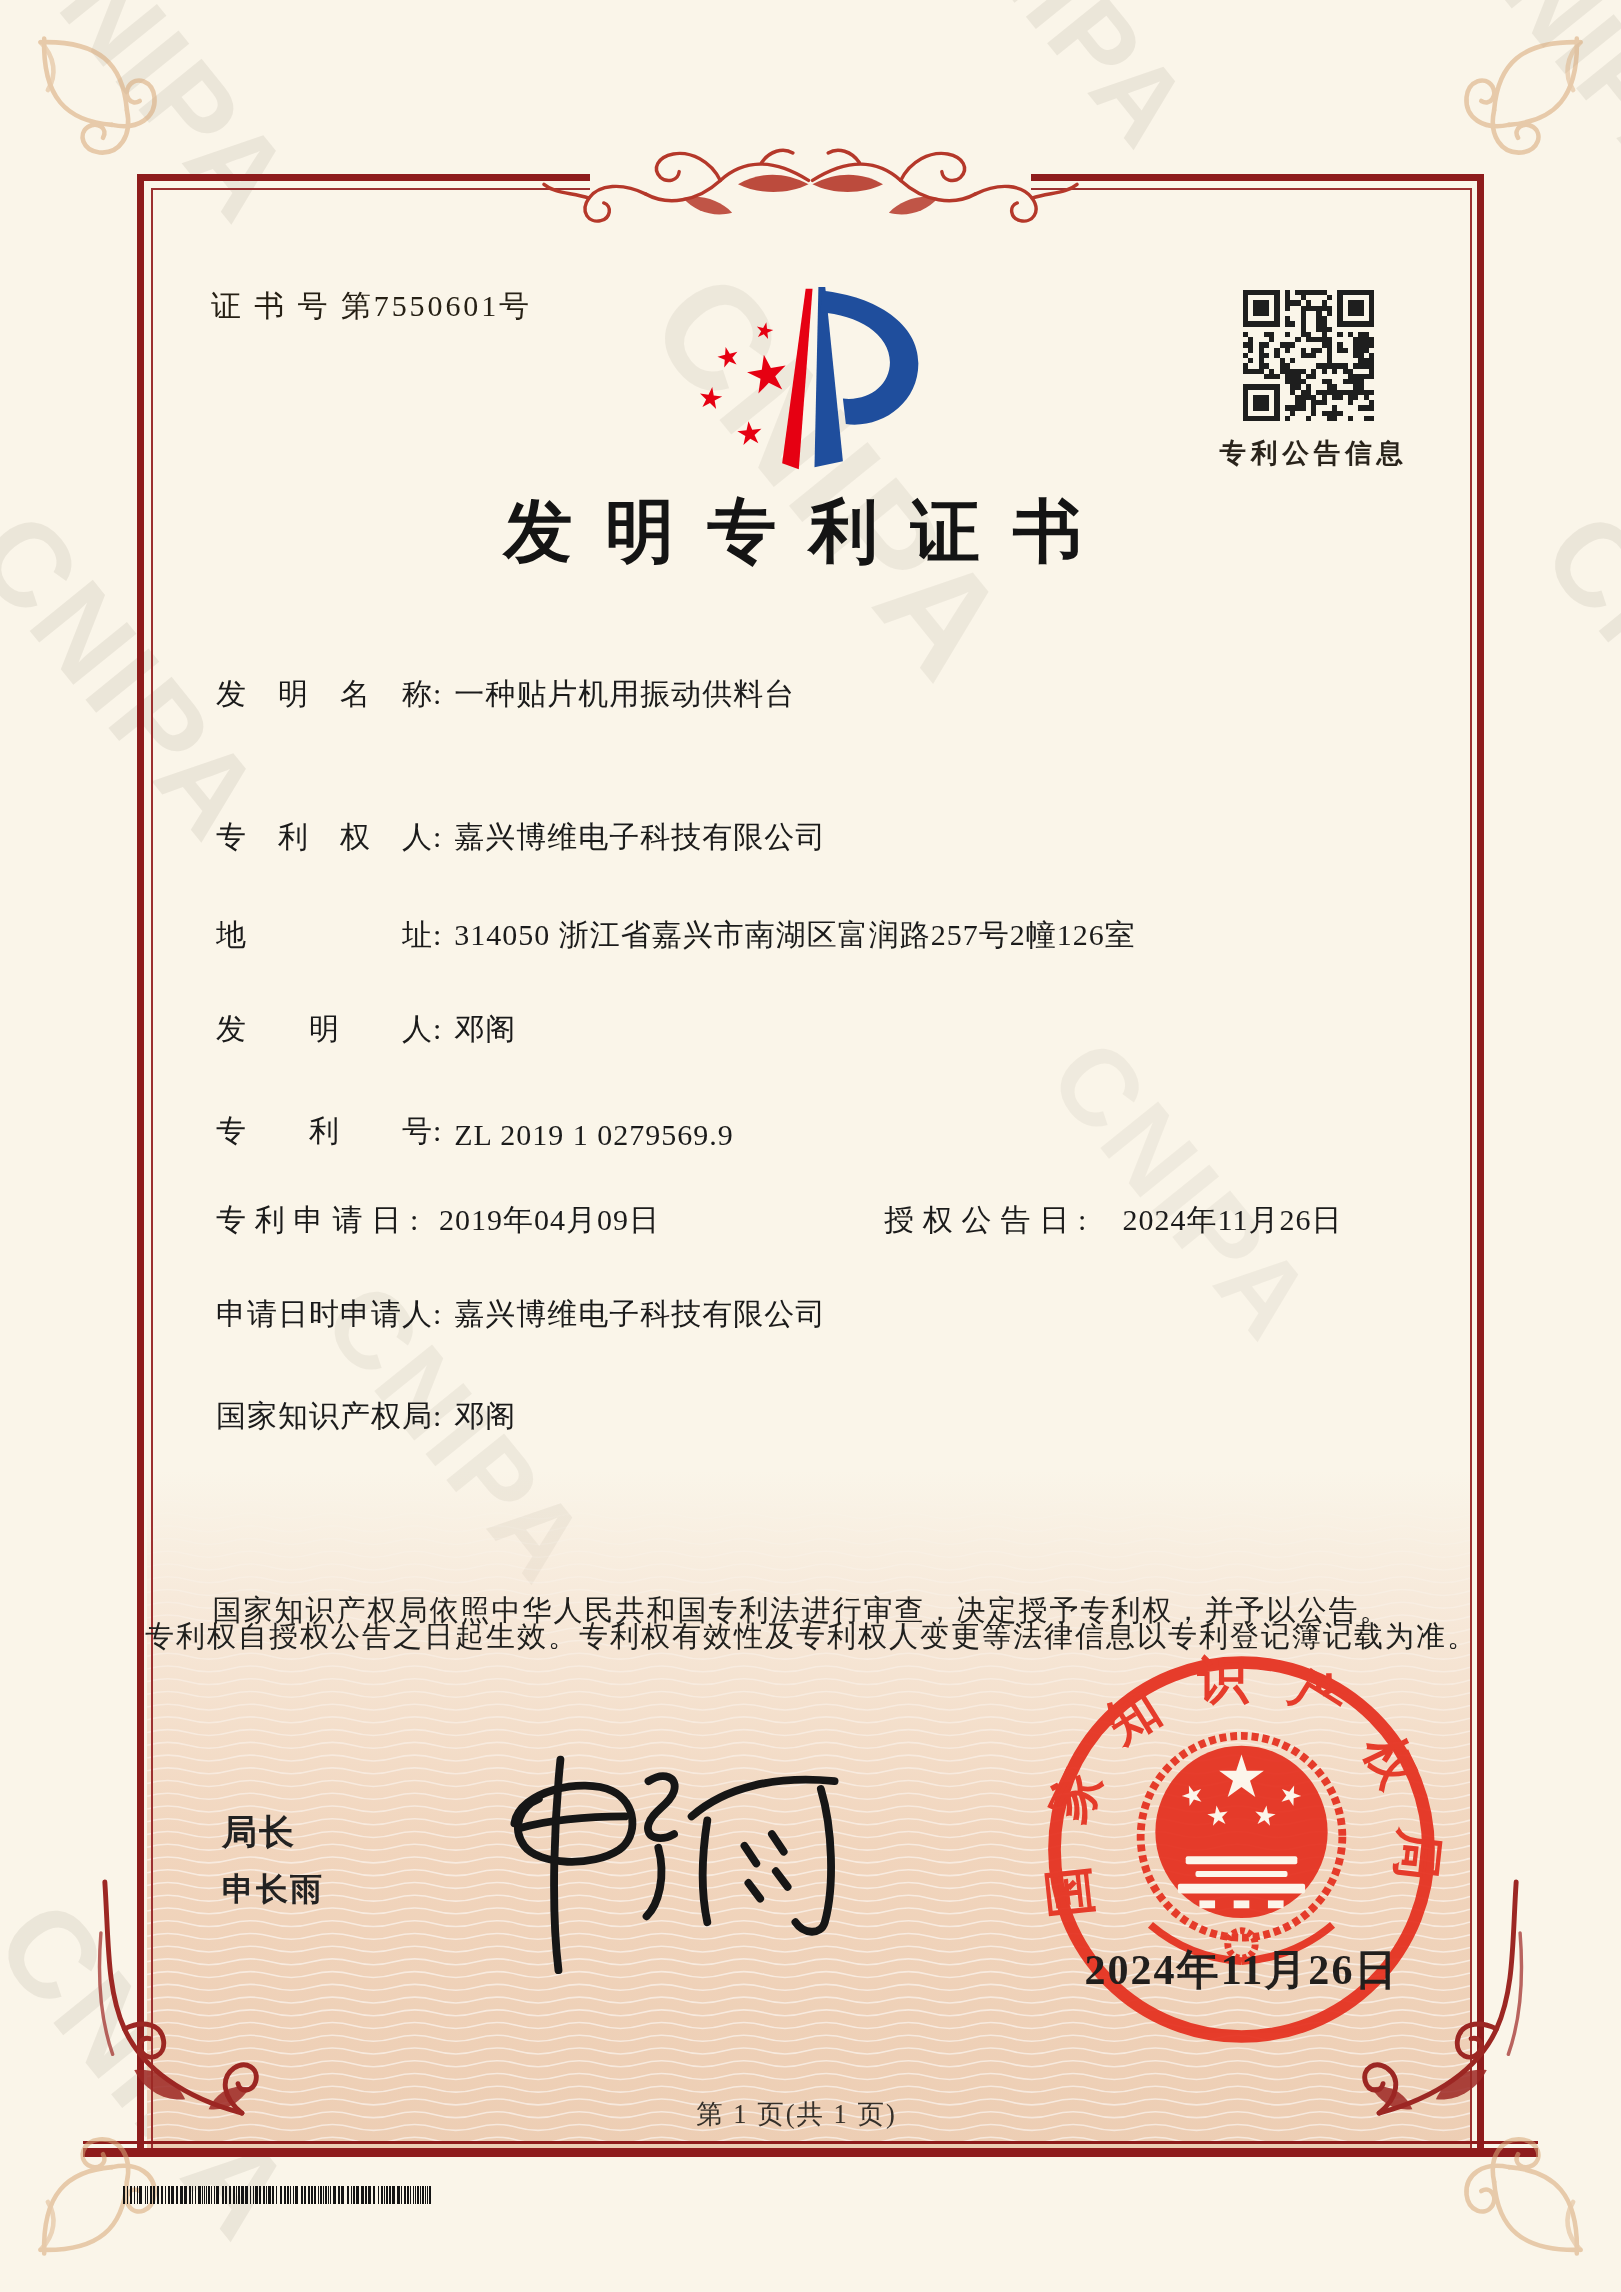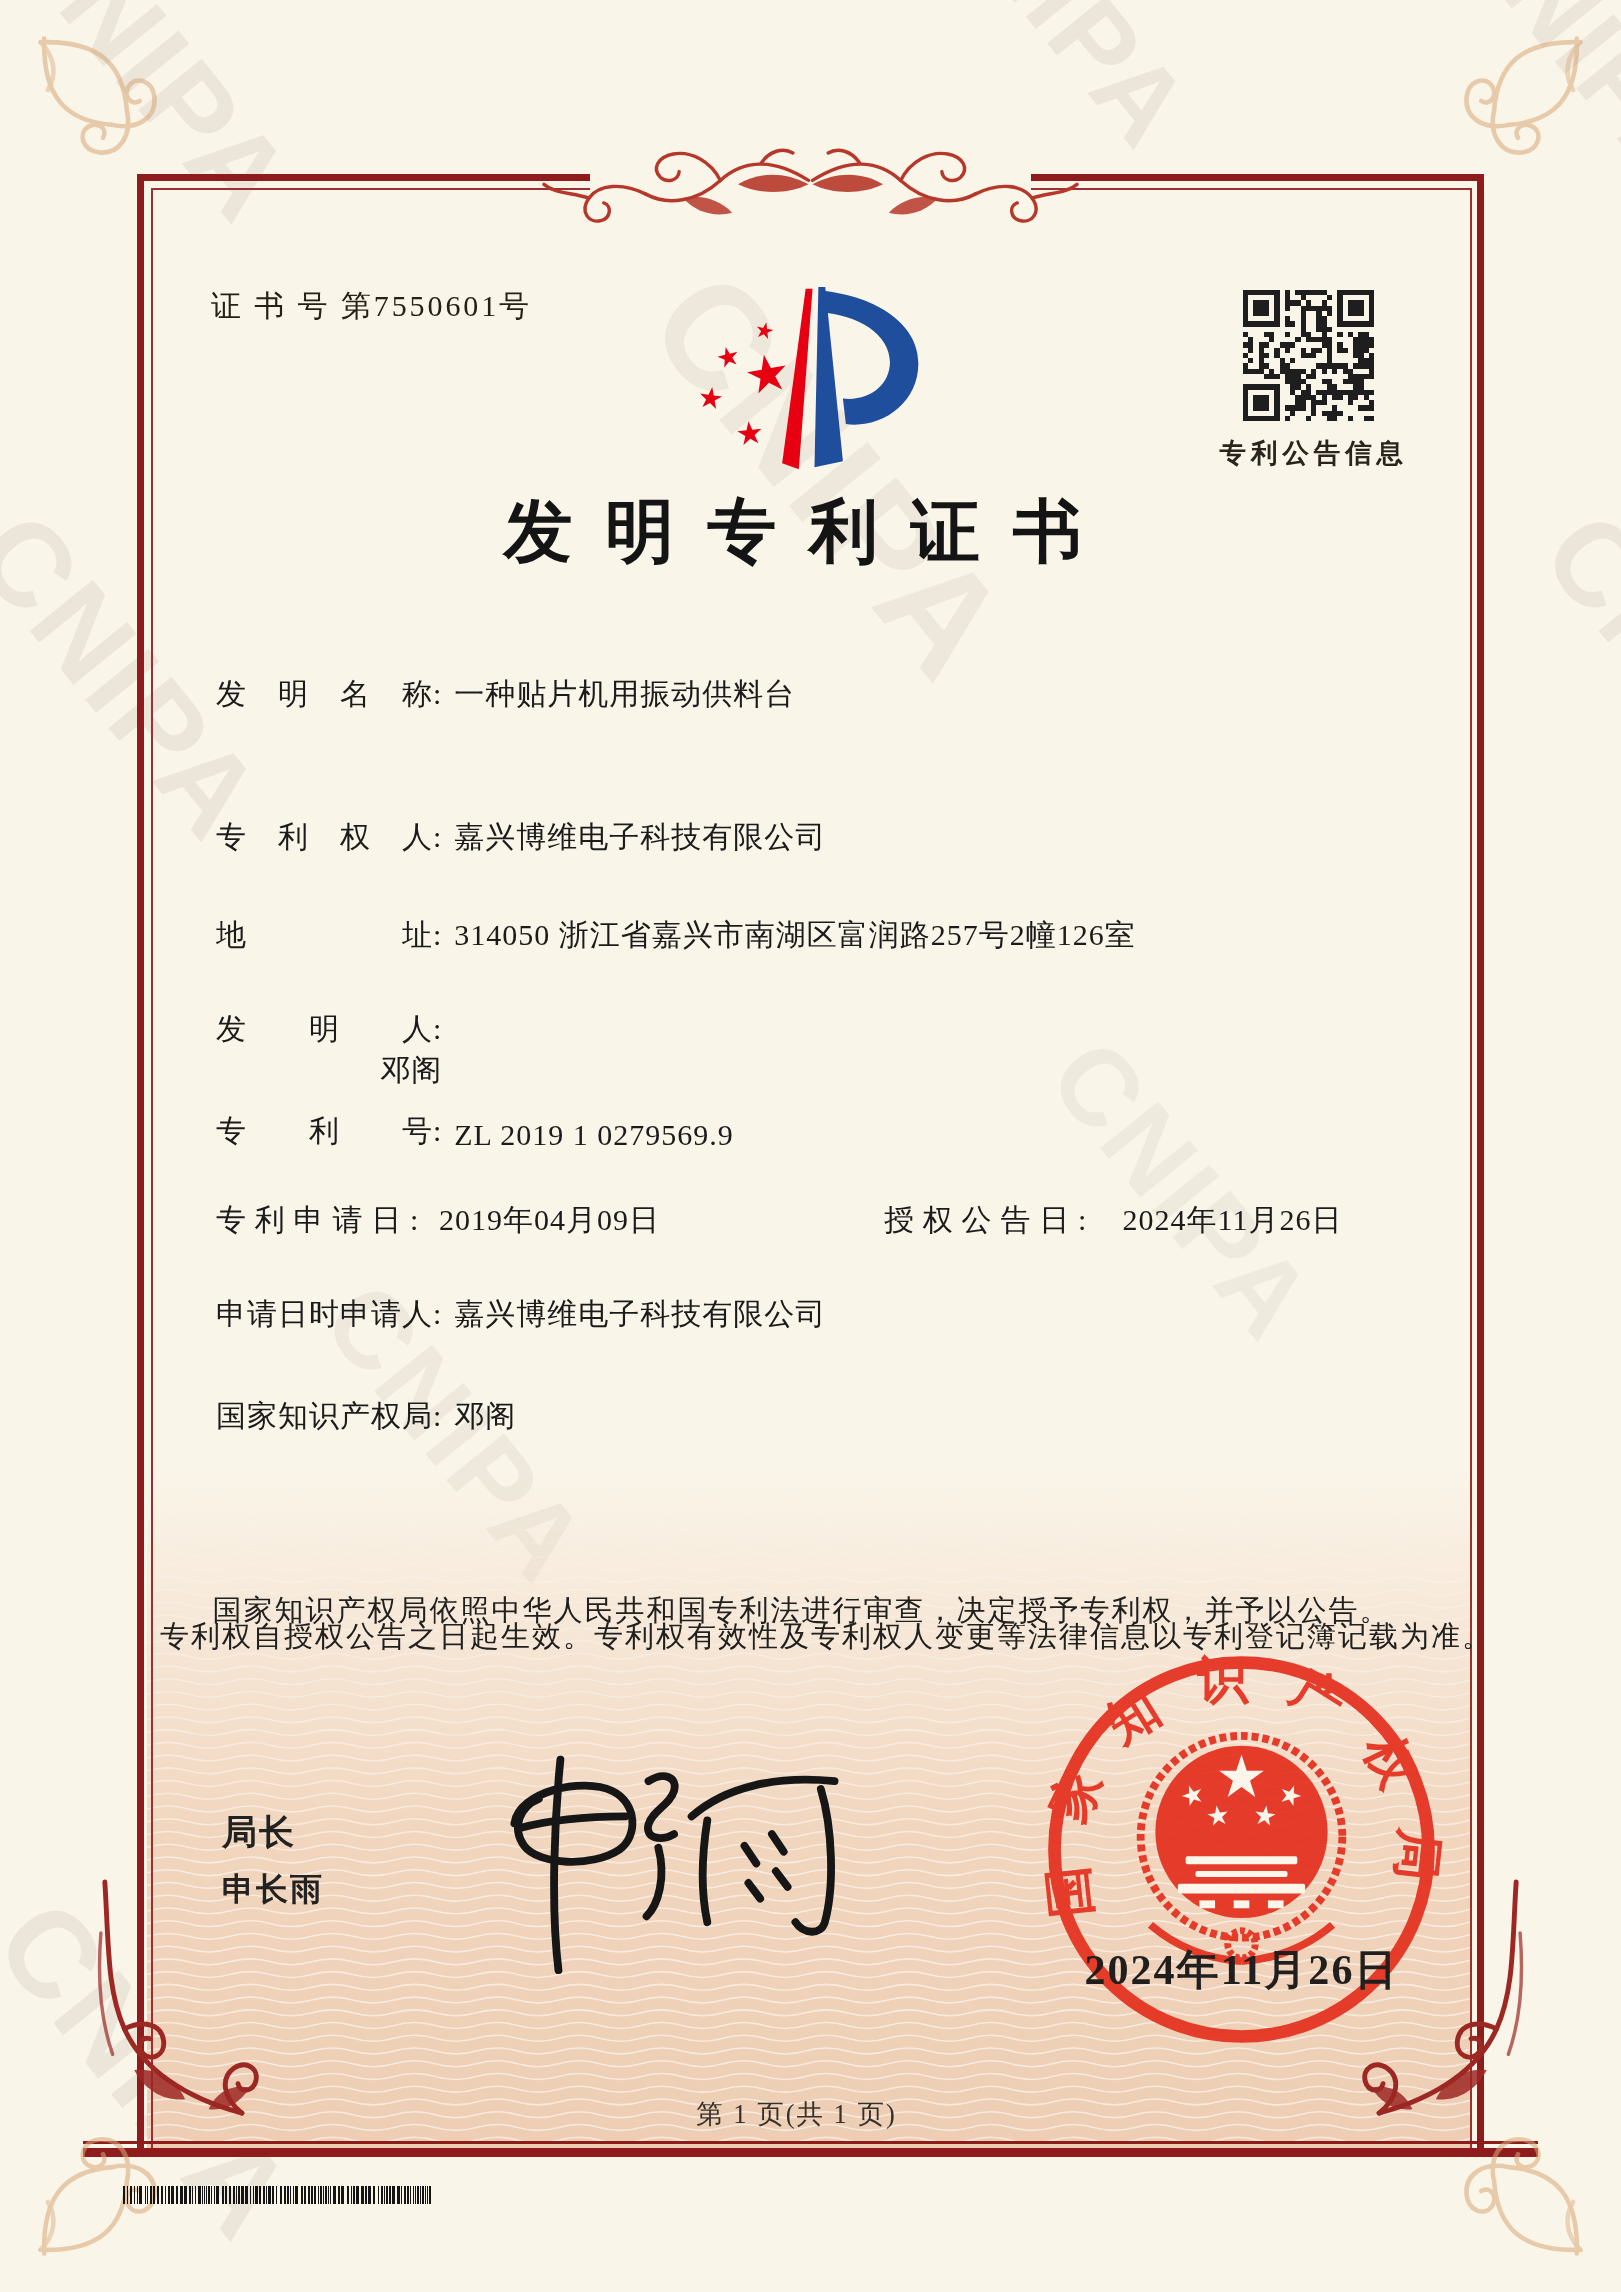--- a/index.html
+++ b/index.html
@@ -37,25 +37,25 @@
             letter-spacing:4.9px;color:#2a241c;}
   .title{left:137px;top:486px;width:1319px;text-align:center;font-size:69px;font-weight:700;
          letter-spacing:7.8px;color:#141414;}
   
   .row{position:absolute;left:216px;display:flex;align-items:flex-end;
        font-size:30px;color:#1b1b1b;letter-spacing:1px;white-space:nowrap;}
   .row .val{margin-left:11.8px;}
   .ls9{letter-spacing:8.8px;}
   .rowR{left:884px;}
   .rowR .val{margin-left:27.4px;}
-  .r1{top:674px;} .r2{top:817px;} .r3{top:915px;} .r4{top:1009px;flex-direction:column;}
+  .r1{top:674px;} .r2{top:817px;} .r3{top:915px;} .r4{top:1009px;}
   .r5{top:1111px;} .r6{top:1200px;} .r7{top:1294px;} .r8{top:1396px;}
   
   .notice1{left:137px;top:1562px;width:1329px;text-align:center;font-size:29px;letter-spacing:2px;color:#20201e;margin-top:29px;}
-  .notice2{left:137px;top:1617px;width:1349px;text-align:center;font-size:29px;letter-spacing:2px;color:#20201e;padding-left:15px;}
+  .notice2{left:137px;top:1617px;width:1349px;text-align:center;font-size:29px;letter-spacing:2px;color:#20201e;}
   
   .signer-title{left:222px;top:1809px;font-size:35px;font-weight:700;color:#222;
                 font-family:"Liberation Sans","DejaVu Sans",sans-serif;letter-spacing:2px;}
   .signer-name{left:222px;top:1868px;font-size:32px;font-weight:700;color:#222;
                font-family:Liberation Mono, monospace;letter-spacing:2px;}
   .signature{left:392px;top:1730px;}
   .seal{left:1031px;top:1639px;}
   
   .footer{left:137px;top:2096px;width:1319px;text-align:center;font-size:26.5px;color:#35302a;letter-spacing:2px;}
   .barcode{left:122px;top:2186px;}

